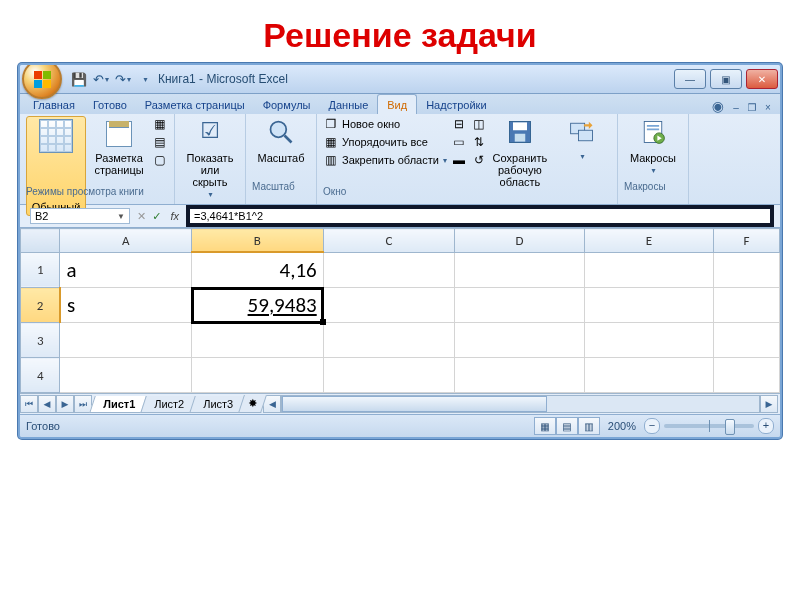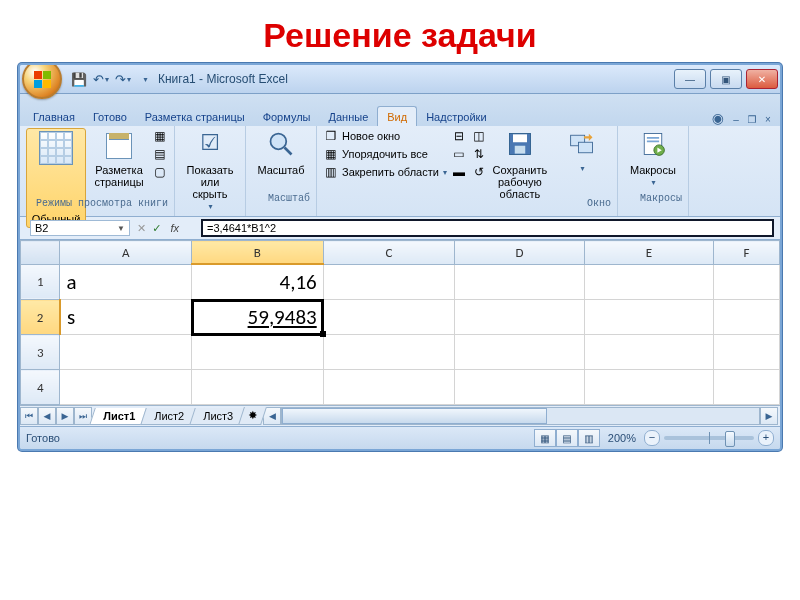--- a/index.html
+++ b/index.html
@@ -12,51 +12,51 @@
   .office-logo { display:grid; grid-template-columns:8px 8px; grid-template-rows:8px 8px; gap:1px; }
   .office-logo span:nth-child(1){background:#eb3c00;} .office-logo span:nth-child(2){background:#80bb00;}
   .office-logo span:nth-child(3){background:#009ee0;} .office-logo span:nth-child(4){background:#ffb900;}
   .qat { display:flex; gap:4px; padding:0 4px; }
   .qat-item { width:18px; height:18px; display:flex; align-items:center; justify-content:center; color:#2a5a8a; font-size:13px; }
   .title-text { flex:1; text-align:left; color:#264d73; font-size:12px; }
   .winbtns { display:flex; }
   .winbtn { width:30px; height:18px; border:1px solid #5a7fa8; background:linear-gradient(#e8f2fb,#c8daf0); border-radius:3px; margin:0 2px; display:flex; align-items:center; justify-content:center; font-size:10px; color:#33557a; }
   .winbtn.close { background:linear-gradient(#f0b1a2,#dc5b3f); color:#fff; border-color:#a23; }
   
-  .tabstrip { display:flex; align-items:flex-end; height:32px; background:linear-gradient(#cfe0f2,#c2d7ee); padding:0 4px; font-size:11px; gap:0; }
+  .tabstrip { display:flex; align-items:flex-end; height:20px; background:linear-gradient(#cfe0f2,#c2d7ee); padding:0 4px; font-size:11px; gap:0; }
   .tab { padding:4px 9px 3px; color:#15428b; cursor:default; }
   .tab.active { background:#e3edf9; border:1px solid #8faed0; border-bottom:none; border-radius:3px 3px 0 0; color:#d06a00; }
   .tabstrip .spacer { flex:1; }
   .tabstrip .help { color:#3a6593; font-size:14px; padding:0 4px; }
   .mdibtn { width:16px; height:14px; display:flex; align-items:center; justify-content:center; color:#3a6593; font-size:10px; }
   
   .ribbon { display:flex; background:linear-gradient(#e3edf9,#d5e4f5); border-bottom:1px solid #8faed0; height:90px; font-size:11px; }
   .group { border-right:1px solid #b7cce3; padding:2px 6px 0; display:flex; flex-direction:column; justify-content:space-between; }
   .group-body { display:flex; align-items:flex-start; gap:4px; height:70px; }
-  .group-label { font-size:10px; text-align:right; color:#4a6b8f; padding-bottom:12px; white-space:nowrap;font-family:Liberation Mono, monospace; }
+  .group-label { font-size:10px; text-align:left; color:#4a6b8f; padding-bottom:12px; white-space:nowrap; }
   .bigbtn { display:flex; flex-direction:column; align-items:center; width:54px; text-align:center; gap:2px; padding:2px; border-radius:3px; }
   .bigbtn.active { background:linear-gradient(#ffe8a6,#ffd46a); border:1px solid #d8a53b;gap:48px; }
   .bigbtn .ico { width:32px; height:32px; }
   .smallcol { display:flex; flex-direction:column; gap:2px; }
   .smallrow { display:flex; align-items:center; gap:3px; white-space:nowrap; }
   .smallrow .sico { width:16px; height:16px; font-size:12px; display:flex; align-items:center; justify-content:center; }
   .ico-grid { background:linear-gradient(#fff,#d7e7f7); border:1px solid #6b93b8; display:grid; grid-template-columns:repeat(4,1fr); grid-template-rows:repeat(4,1fr); }
   .ico-grid span { border:0.5px solid #b5cde4; }
   .ico-ruler { position:relative; }
   .ico-ruler::before { content:""; position:absolute; inset:3px; border:1px solid #6b93b8; background:#fff; }
   .ico-ruler::after { content:""; position:absolute; left:6px; right:6px; top:3px; height:6px; background:#c7b26a; border-bottom:1px solid #6b93b8; }
   .ico-magnifier svg { width:28px; height:28px; }
   .ico-floppy svg, .ico-arrow svg, .ico-macro svg { width:28px; height:28px; }
   .drop { font-size:8px; color:#3a6593; margin-left:1px; }
   
   .fxbar { display:flex; align-items:center; background:#e3edf9; border-bottom:1px solid #8faed0; height:22px; font-size:11px; }
   .namebox { width:90px; border:1px solid #9fbad6; background:#fff; margin:2px 4px 2px 10px; padding:1px 4px; display:flex; align-items:center; justify-content:space-between;text-align:right; }
   .namebox .dd { font-size:8px; color:#555; }
   .fx-sym { font-style:italic; padding:0 6px; color:#444; }
-  .formula-input { flex:1; background:#fff; border:2px solid #0f172a; margin:2px 6px 2px 16px; padding:1px 4px; font-size:11px; }
+  .formula-input { flex:1; background:#fff; border:4px solid #0f172a; margin:2px 6px 2px 1px; padding:1px 4px; font-size:11px; }
   
   .grid-area { background:#fff; position:relative; }
   table.sheet { border-collapse:collapse; table-layout:fixed; width:100%; font-size:21px; font-family:Calibri,Arial,sans-serif; color:#000; }
   table.sheet th { background:linear-gradient(#f4f8fd,#dde9f6); border:1px solid #9eb6ce; font-weight:normal; font-size:13px; color:#333; }
   table.sheet th.corner { width:36px; height:20px; background:linear-gradient(#eaf1fa,#d2e1f1); }
   table.sheet th.col { height:20px; }
   table.sheet th.col.active { background:linear-gradient(#ffe9a6,#ffd880); border-bottom:2px solid #d99a2b; }
   table.sheet th.row { width:36px; }
   table.sheet th.row.active { background:linear-gradient(#ffe9a6,#ffd880); border-right:2px solid #d99a2b; }
   table.sheet td { border:1px solid #d4d4d4; height:34px; padding:0 6px; }

